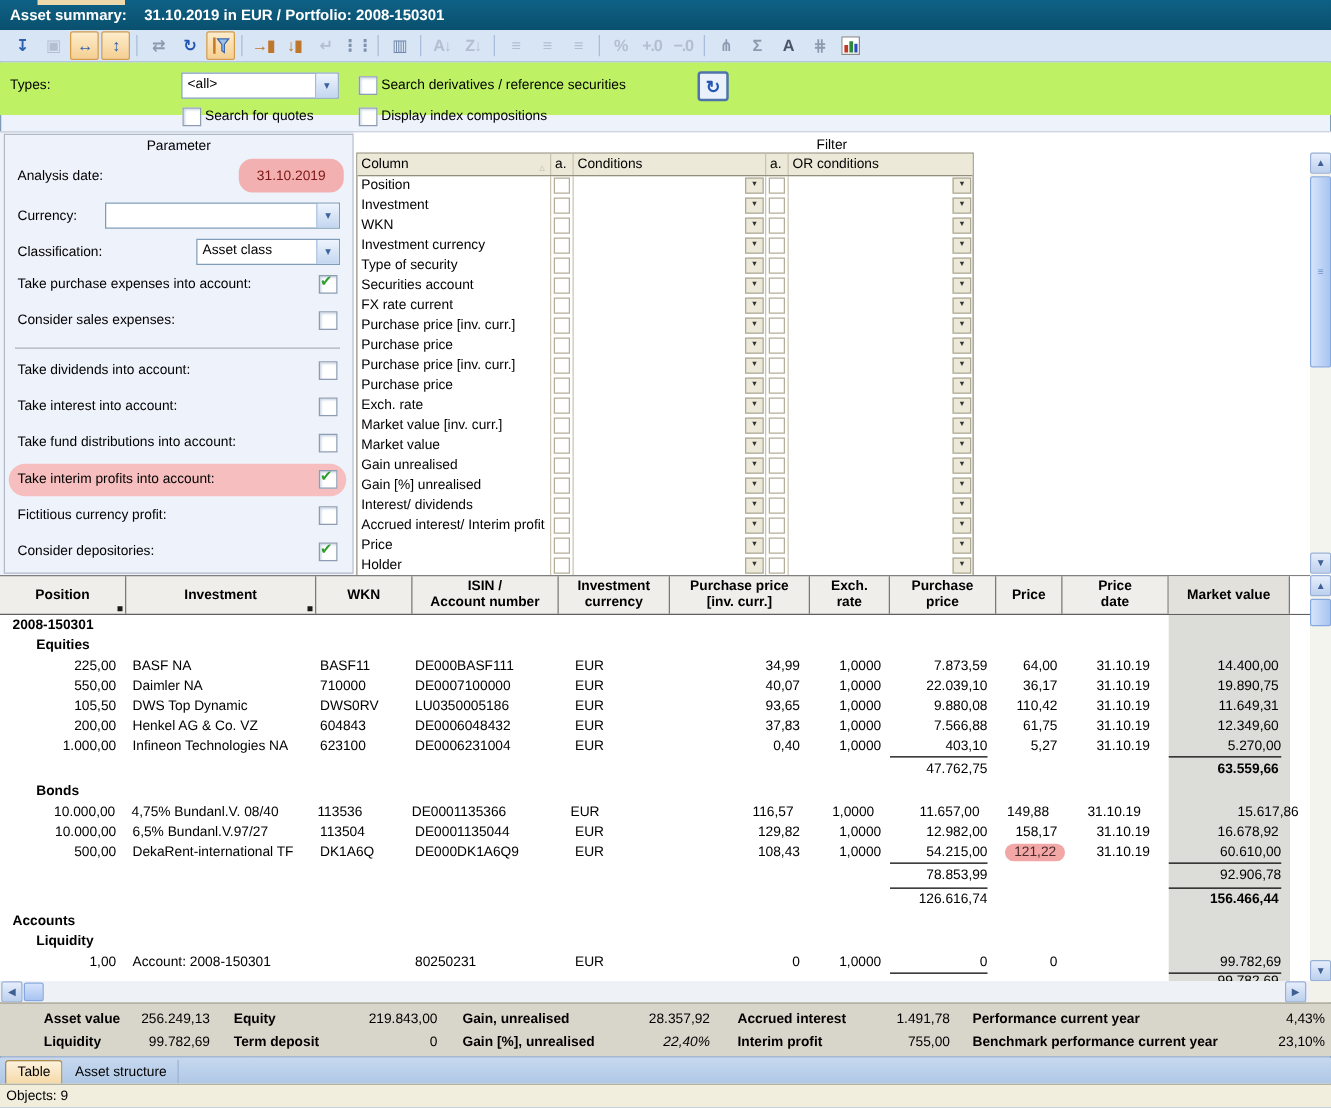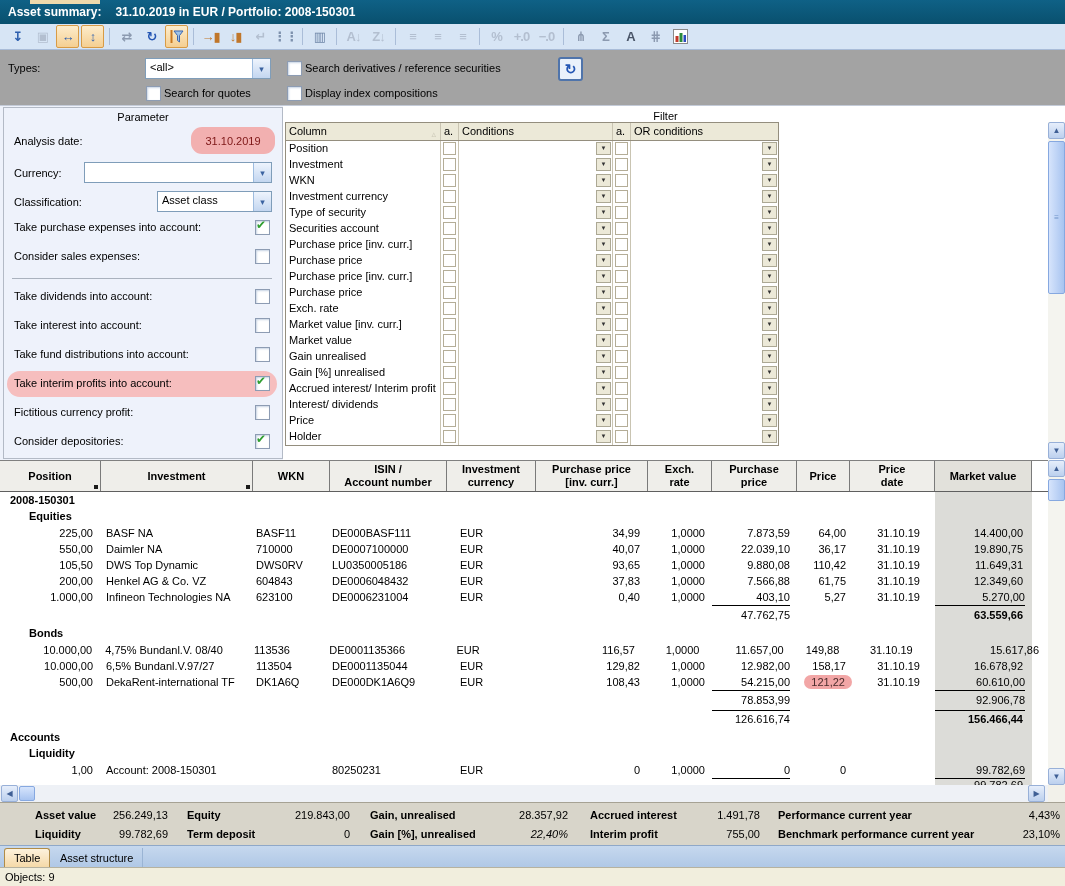--- a/index.html
+++ b/index.html
@@ -16,21 +16,21 @@
 
   
   #toolbar{position:absolute;left:0;top:24px;width:1065px;height:26px;background:#d7e5f5;
     border-bottom:1px solid #a9bcd8;display:flex;align-items:center;padding-left:5px;box-sizing:border-box;}
   .tool{width:21px;height:21px;margin:0 1px;display:flex;align-items:center;justify-content:center;
     font-size:13px;font-weight:bold;border:1px solid transparent;border-radius:2px;letter-spacing:-1px;white-space:nowrap;}
   .tool.active{background:linear-gradient(#fdeccb,#f5cf92);border-color:#d89b45;}
   .tsep{width:1px;height:17px;background:#aabdd8;margin:0 4px;}
 
   
-  #searchbar{position:absolute;left:0;top:50px;width:1065px;height:55px;background:#a3a3a3;}
+  #searchbar{position:absolute;left:0;top:50px;width:1065px;height:42px;background:#bef264;}
   .flabel{position:absolute;white-space:nowrap;}
   .dropdown{position:absolute;background:#fff;border:1px solid #7f9db9;display:flex;align-items:stretch;box-sizing:border-box;height:21px;}
   .dropdown .val{flex:1;padding:2px 4px;overflow:hidden;white-space:nowrap;}
   .ddbtn{width:17px;background:linear-gradient(#eef4fd,#c3d6f0);border-left:1px solid #9ebcdf;
     color:#3a62a0;display:flex;align-items:center;justify-content:center;font-size:9px;}
   .cb{position:absolute;width:13px;height:13px;background:#fff;border:1px solid #8d9cb3;
     box-shadow:inset 1px 1px 2px #c8d4e4;box-sizing:content-box;}
   .cb .chk{position:absolute;left:0;top:-3px;color:#2f9e2f;font-size:12px;font-weight:bold;}
   #refresh-btn{position:absolute;left:558px;top:7px;width:25px;height:24px;background:#eaf1fb;
     border:2px solid #4f74ab;border-radius:3px;color:#2456b4;font-size:14px;font-weight:bold;
@@ -340,20 +340,35 @@
               <div class="fdd">▼</div>
             </div>
             <div class="fc fc-a">
               <div class="fcb"></div>
             </div>
             <div class="fc fc-or">
               <div class="fdd">▼</div>
             </div>
           </div>
           <div class="frow">
+            <div class="fc fc-name">FX rate current</div>
+            <div class="fc fc-a">
+              <div class="fcb"></div>
+            </div>
+            <div class="fc fc-cond">
+              <div class="fdd">▼</div>
+            </div>
+            <div class="fc fc-a">
+              <div class="fcb"></div>
+            </div>
+            <div class="fc fc-or">
+              <div class="fdd">▼</div>
+            </div>
+          </div>
+          <div class="frow">
             <div class="fc fc-name">Purchase price [inv. curr.]</div>
             <div class="fc fc-a">
               <div class="fcb"></div>
             </div>
             <div class="fc fc-cond">
               <div class="fdd">▼</div>
             </div>
             <div class="fc fc-a">
               <div class="fcb"></div>
             </div>
@@ -475,36 +490,36 @@
               <div class="fdd">▼</div>
             </div>
             <div class="fc fc-a">
               <div class="fcb"></div>
             </div>
             <div class="fc fc-or">
               <div class="fdd">▼</div>
             </div>
           </div>
           <div class="frow">
+            <div class="fc fc-name">Interest/ dividends</div>
+            <div class="fc fc-a">
+              <div class="fcb"></div>
+            </div>
+            <div class="fc fc-cond">
+              <div class="fdd">▼</div>
+            </div>
+            <div class="fc fc-a">
+              <div class="fcb"></div>
+            </div>
+            <div class="fc fc-or">
+              <div class="fdd">▼</div>
+            </div>
+          </div>
+          <div class="frow">
             <div class="fc fc-name">Accrued interest/ Interim profit</div>
-            <div class="fc fc-a">
-              <div class="fcb"></div>
-            </div>
-            <div class="fc fc-cond">
-              <div class="fdd">▼</div>
-            </div>
-            <div class="fc fc-a">
-              <div class="fcb"></div>
-            </div>
-            <div class="fc fc-or">
-              <div class="fdd">▼</div>
-            </div>
-          </div>
-          <div class="frow">
-            <div class="fc fc-name">Interest/ dividends</div>
             <div class="fc fc-a">
               <div class="fcb"></div>
             </div>
             <div class="fc fc-cond">
               <div class="fdd">▼</div>
             </div>
             <div class="fc fc-a">
               <div class="fcb"></div>
             </div>
             <div class="fc fc-or">

